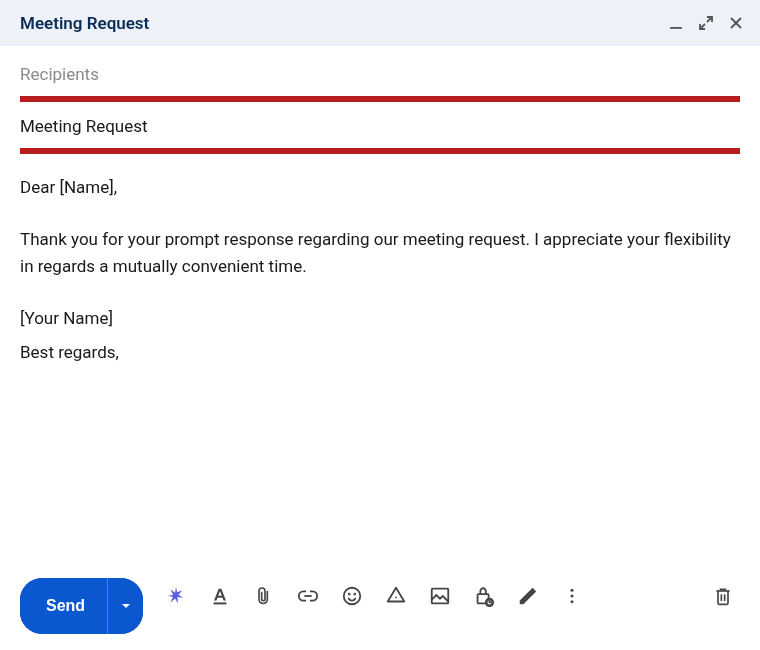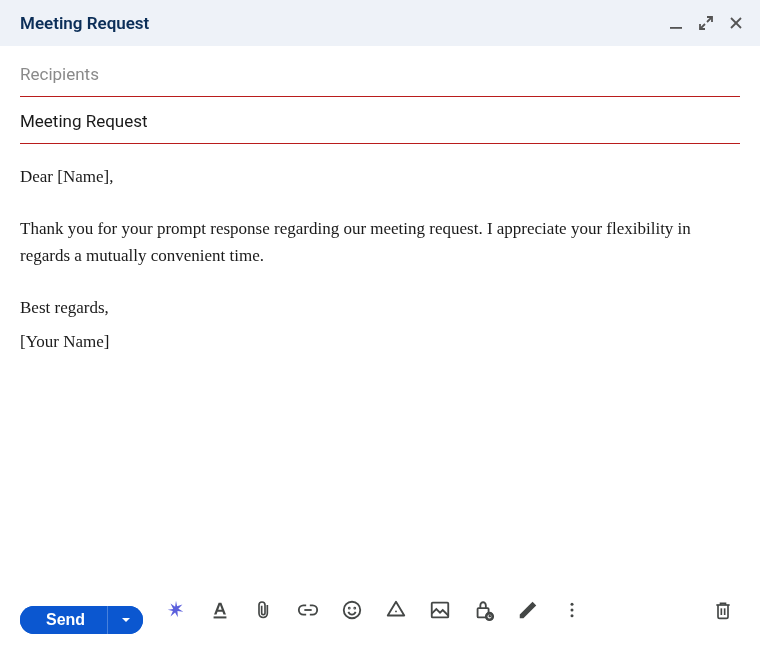--- a/index.html
+++ b/index.html
@@ -40,55 +40,54 @@
       align-items: center;
       justify-content: center;
       cursor: pointer;
       color: #545454;
     }
     .fields {
       padding: 4px 20px 0 20px;
     }
     .field-row {
       padding: 14px 0 12px 0;
-      border-bottom: 1px solid #b91c1c;
+      border-bottom: 6px solid #b91c1c;
     }
     .recipients-placeholder {
       font-size: 17px;
       color: #8a8a8a;
     }
     .subject-value {
       font-size: 17px;
       color: #1a1a1a;
     }
     .body-area {
       padding: 20px 20px 0 20px;
       flex: 1;
       font-size: 17px;
       color: #1a1a1a;
       line-height: 1.55;
       overflow: auto;
-      font-family: Liberation Serif, serif;
     }
     .body-paragraph {
       margin-bottom: 8px;
     }
     .body-gap {
       height: 18px;
     }
     .toolbar {
       display: flex;
       align-items: center;
       padding: 14px 20px 16px 20px;
     }
     .send-group {
       display: inline-flex;
       border-radius: 22px;
       overflow: hidden;
-      height: 28px;
+      height: 56px;
       background: #0b57d0;
       margin-top: 20px;
     }
     .send-btn {
       border: none;
       background: #0b57d0;
       color: #fff;
       font-size: 16px;
       font-weight: 600;
       padding: 0 22px 0 26px;
@@ -177,22 +176,22 @@
   <div class="field-row">
     <span class="subject-value">Meeting Request</span>
   </div>
 </div>
 
 <div class="body-area">
   <div class="body-paragraph">Dear [Name],</div>
   <div class="body-gap"></div>
   <div class="body-paragraph">Thank you for your prompt response regarding our meeting request. I appreciate your flexibility in regards a mutually convenient time.</div>
   <div class="body-gap"></div>
+  <div class="body-paragraph">[Your Name]</div>
   <div class="body-paragraph">Best regards,</div>
-  <div class="body-paragraph">[Your Name]</div>
 </div>
 
 <div class="toolbar">
   <div class="send-group">
     <button class="send-btn">Send</button>
     <button class="send-dropdown">
       <svg width="10" height="10" viewBox="0 0 10 10">
         <path d="M1 3 L5 7 L9 3 Z" fill="currentColor"></path>
       </svg>
     </button>

